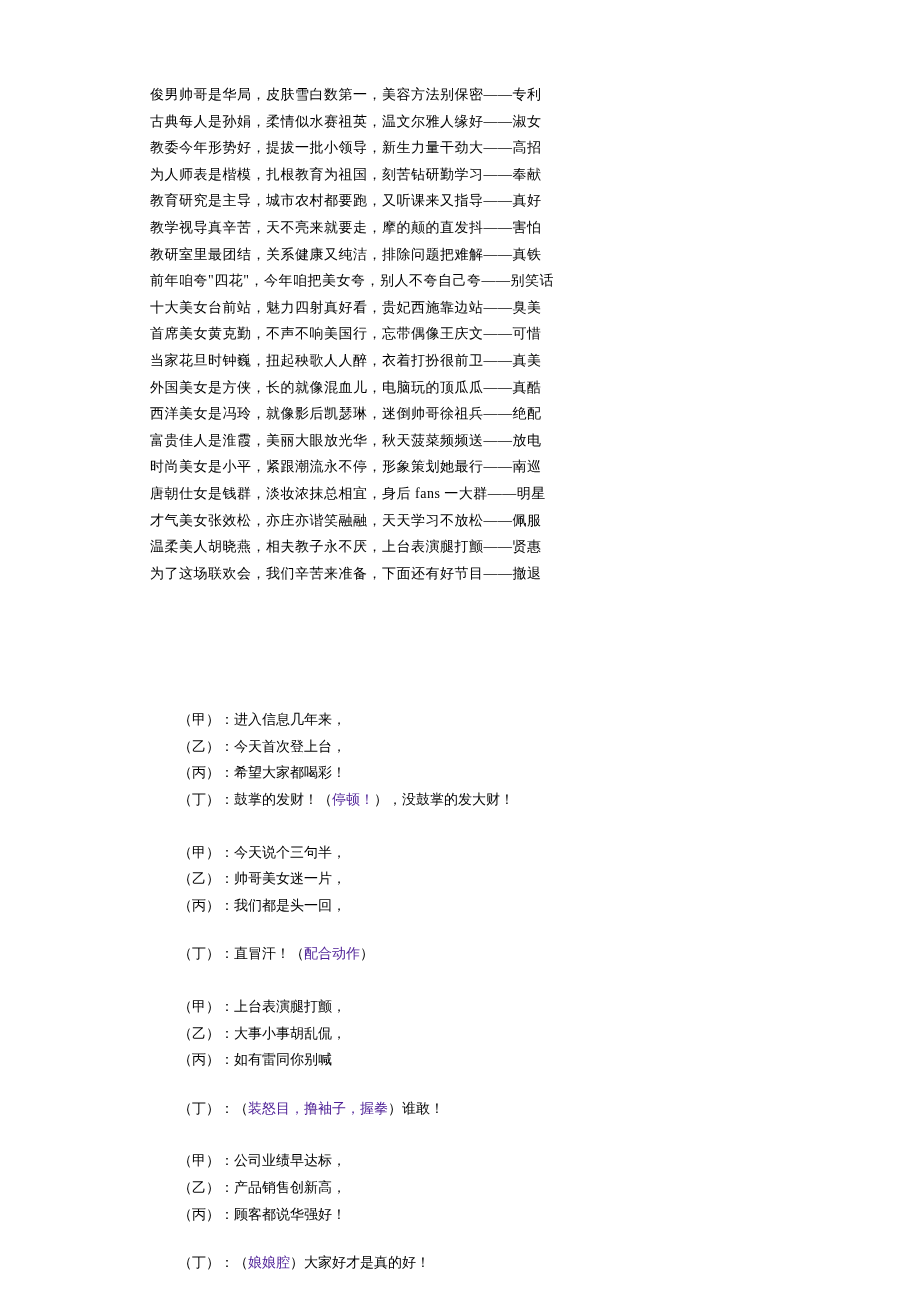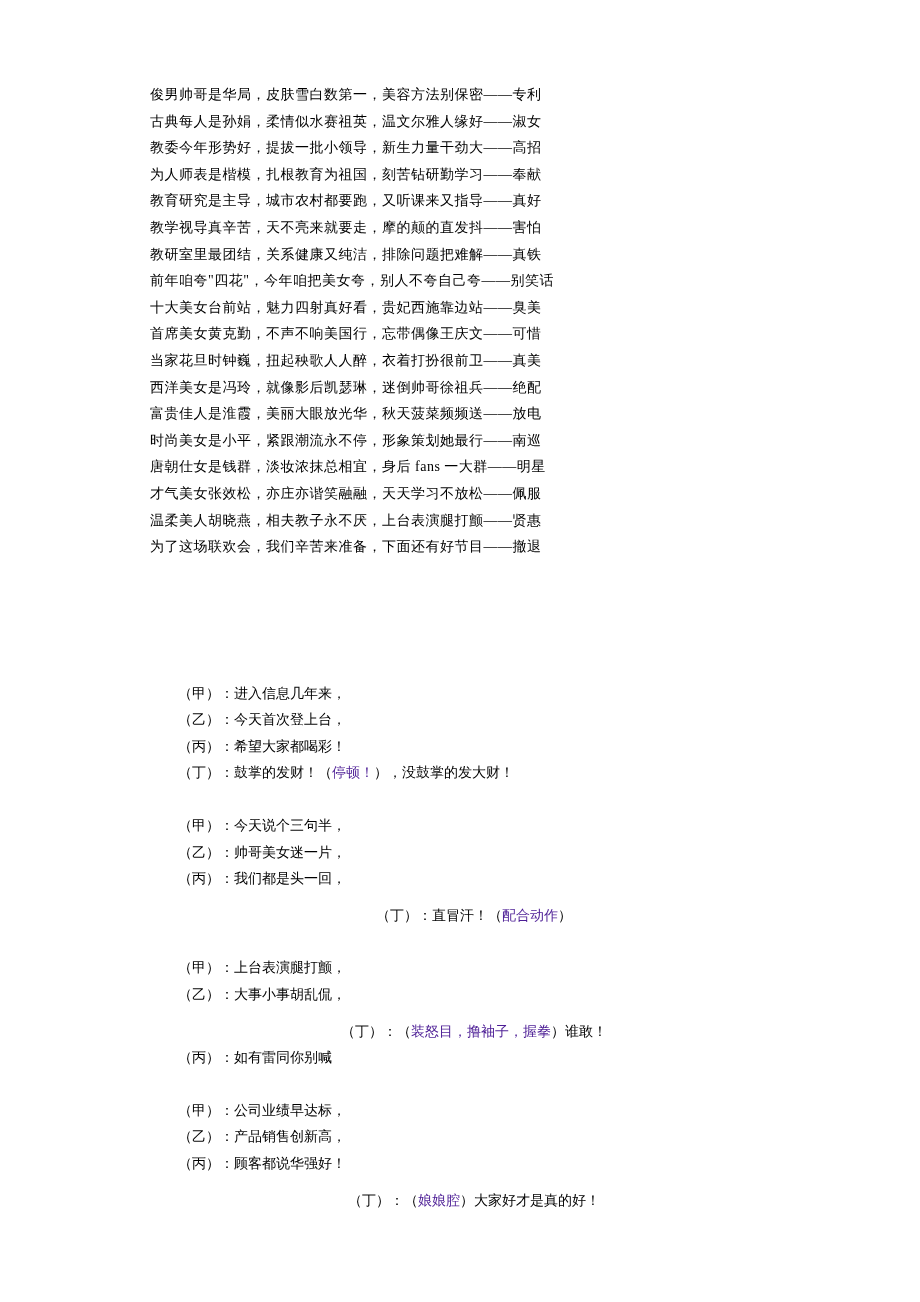--- a/index.html
+++ b/index.html
@@ -30,41 +30,41 @@
   .dialog-group {
     margin-bottom: 26px;
   }
   .dialog-line {
     white-space: pre;
   }
   .red {
     color: #4c1d95;
   }
   .ding-extra {
-    margin-top: 10px;
-    text-align: center;
+    margin-top: 22px;
   }
 </style>
 </head>
 <body>
 
 <div class="page">
 
   <div class="poem-block">
   <div class="poem-line">俊男帅哥是华局，皮肤雪白数第一，美容方法别保密——专利</div>
       <div class="poem-line">古典每人是孙娟，柔情似水赛祖英，温文尔雅人缘好——淑女</div>
       <div class="poem-line">教委今年形势好，提拔一批小领导，新生力量干劲大——高招</div>
       <div class="poem-line">为人师表是楷模，扎根教育为祖国，刻苦钻研勤学习——奉献</div>
       <div class="poem-line">教育研究是主导，城市农村都要跑，又听课来又指导——真好</div>
       <div class="poem-line">教学视导真辛苦，天不亮来就要走，摩的颠的直发抖——害怕</div>
       <div class="poem-line">教研室里最团结，关系健康又纯洁，排除问题把难解——真铁</div>
       <div class="poem-line">前年咱夸"四花"，今年咱把美女夸，别人不夸自己夸——别笑话</div>
       <div class="poem-line">十大美女台前站，魅力四射真好看，贵妃西施靠边站——臭美</div>
       <div class="poem-line">首席美女黄克勤，不声不响美国行，忘带偶像王庆文——可惜</div>
       <div class="poem-line">当家花旦时钟巍，扭起秧歌人人醉，衣着打扮很前卫——真美</div>
+      <div class="poem-line">外国美女是方侠，长的就像混血儿，电脑玩的顶瓜瓜——真酷</div>
       <div class="poem-line">西洋美女是冯玲，就像影后凯瑟琳，迷倒帅哥徐祖兵——绝配</div>
       <div class="poem-line">富贵佳人是淮霞，美丽大眼放光华，秋天菠菜频频送——放电</div>
       <div class="poem-line">时尚美女是小平，紧跟潮流永不停，形象策划她最行——南巡</div>
       <div class="poem-line">唐朝仕女是钱群，淡妆浓抹总相宜，身后 fans 一大群——明星</div>
       <div class="poem-line">才气美女张效松，亦庄亦谐笑融融，天天学习不放松——佩服</div>
       <div class="poem-line">温柔美人胡晓燕，相夫教子永不厌，上台表演腿打颤——贤惠</div>
       <div class="poem-line">为了这场联欢会，我们辛苦来准备，下面还有好节目——撤退</div>
     </div>
 
   <div class="dialog-block">
@@ -76,22 +76,22 @@
       </div>
       <div class="dialog-group">
         <div class="dialog-line"><span>（甲）</span><span>：今天说个三句半，</span></div>
         <div class="dialog-line"><span>（乙）</span><span>：帅哥美女迷一片，</span></div>
         <div class="dialog-line"><span>（丙）</span><span>：我们都是头一回，</span></div>
         <div class="dialog-line ding-extra"><span>（丁）</span><span>：直冒汗！（</span><span class="red">配合动作</span><span>）</span></div>
       </div>
       <div class="dialog-group">
         <div class="dialog-line"><span>（甲）</span><span>：上台表演腿打颤，</span></div>
         <div class="dialog-line"><span>（乙）</span><span>：大事小事胡乱侃，</span></div>
+        <div class="dialog-line"><span>（丙）</span><span>：如有雷同你别喊</span></div>
         <div class="dialog-line ding-extra"><span>（丁）</span><span>：（</span><span class="red">装怒目，撸袖子，握拳</span><span>）谁敢！</span></div>
-        <div class="dialog-line"><span>（丙）</span><span>：如有雷同你别喊</span></div>
       </div>
       <div class="dialog-group">
         <div class="dialog-line"><span>（甲）</span><span>：公司业绩早达标，</span></div>
         <div class="dialog-line"><span>（乙）</span><span>：产品销售创新高，</span></div>
         <div class="dialog-line"><span>（丙）</span><span>：顾客都说华强好！</span></div>
         <div class="dialog-line ding-extra"><span>（丁）</span><span>：（</span><span class="red">娘娘腔</span><span>）大家好才是真的好！</span></div>
       </div>
     </div>
 
 </div>

